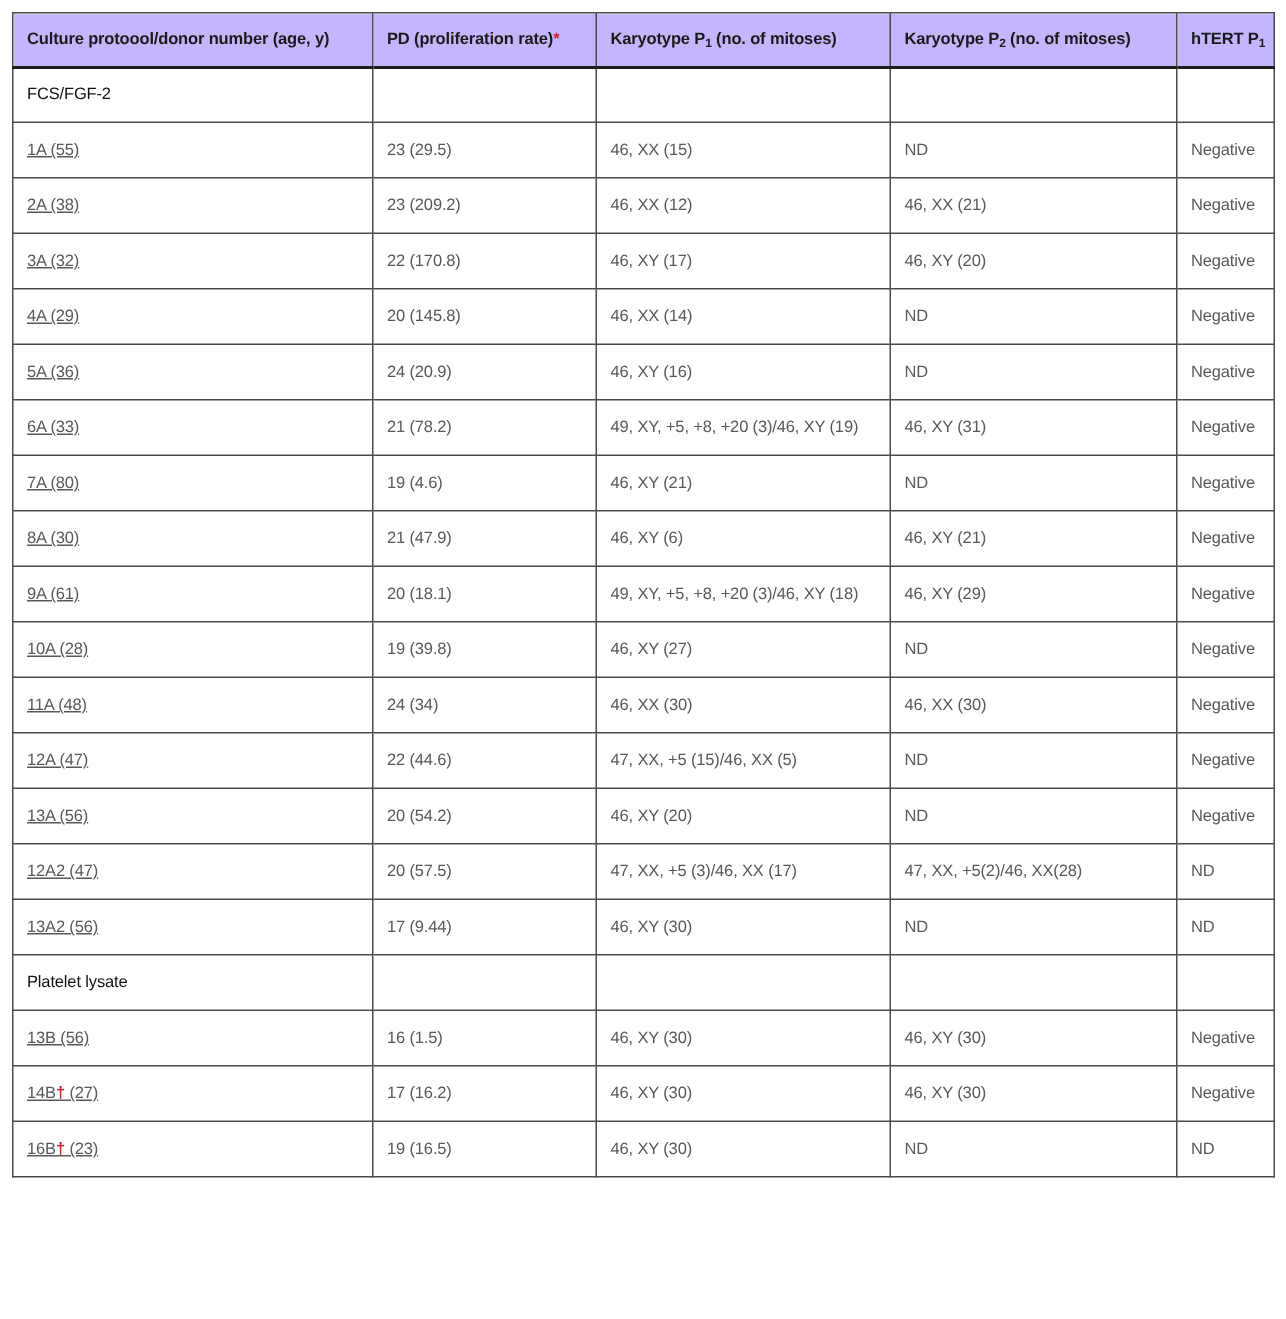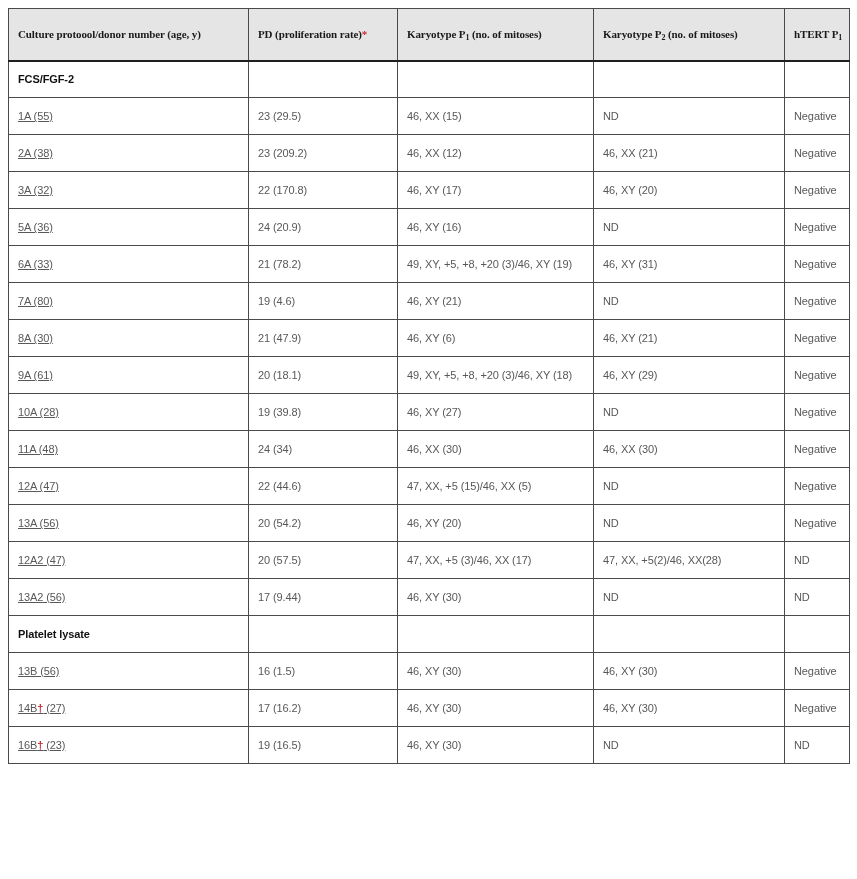--- a/index.html
+++ b/index.html
@@ -17,39 +17,38 @@
   table.karyotype th,
   table.karyotype td {
     border: 1px solid #4a4a4a;
     font-size: 11px;
     text-align: left;
     vertical-align: middle;
     white-space: nowrap;
     overflow: hidden;
   }
   table.karyotype th {
-    background: #e5e5e5;
+    background: #c4b5fd;
     color: #1a1a1a;
     font-weight: bold;
-    height: 52px;
+    height: 36px;
     padding: 0 4px 0 9px;
     border-bottom: 2px solid #1f1f1f;
     letter-spacing: -0.1px;
-    font-family: Liberation Serif, serif;
   }
   table.karyotype td {
     color: #58585a;
     height: 37px;
     padding: 0 4px 0 9px;
     letter-spacing: -0.1px;
   }
   td.donor-cell { padding-left: 54px; text-decoration: underline; }
   tr.section-row td {
     color: #111111;
-    font-weight: bold;
+    font-weight: normal;
     padding-left: 9px;
   }
   .marker-red { font-weight: bold; }
   sub.subscript {
     font-size: 8px;
     vertical-align: -2px;
     line-height: 0;
   }
 </style>
 </head>
@@ -96,20 +95,27 @@
           <td>Negative</td>
         </tr>
         <tr>
           <td class="donor-cell"><span>3A (32)</span></td>
           <td>22 (170.8)</td>
           <td>46, XY (17)</td>
           <td>46, XY (20)</td>
           <td>Negative</td>
         </tr>
         <tr>
+          <td class="donor-cell"><span>4A (29)</span></td>
+          <td>20 (145.8)</td>
+          <td>46, XX (14)</td>
+          <td>ND</td>
+          <td>Negative</td>
+        </tr>
+        <tr>
           <td class="donor-cell"><span>5A (36)</span></td>
           <td>24 (20.9)</td>
           <td>46, XY (16)</td>
           <td>ND</td>
           <td>Negative</td>
         </tr>
         <tr>
           <td class="donor-cell"><span>6A (33)</span></td>
           <td>21 (78.2)</td>
           <td>49, XY, +5, +8, +20 (3)/46, XY (19)</td>

